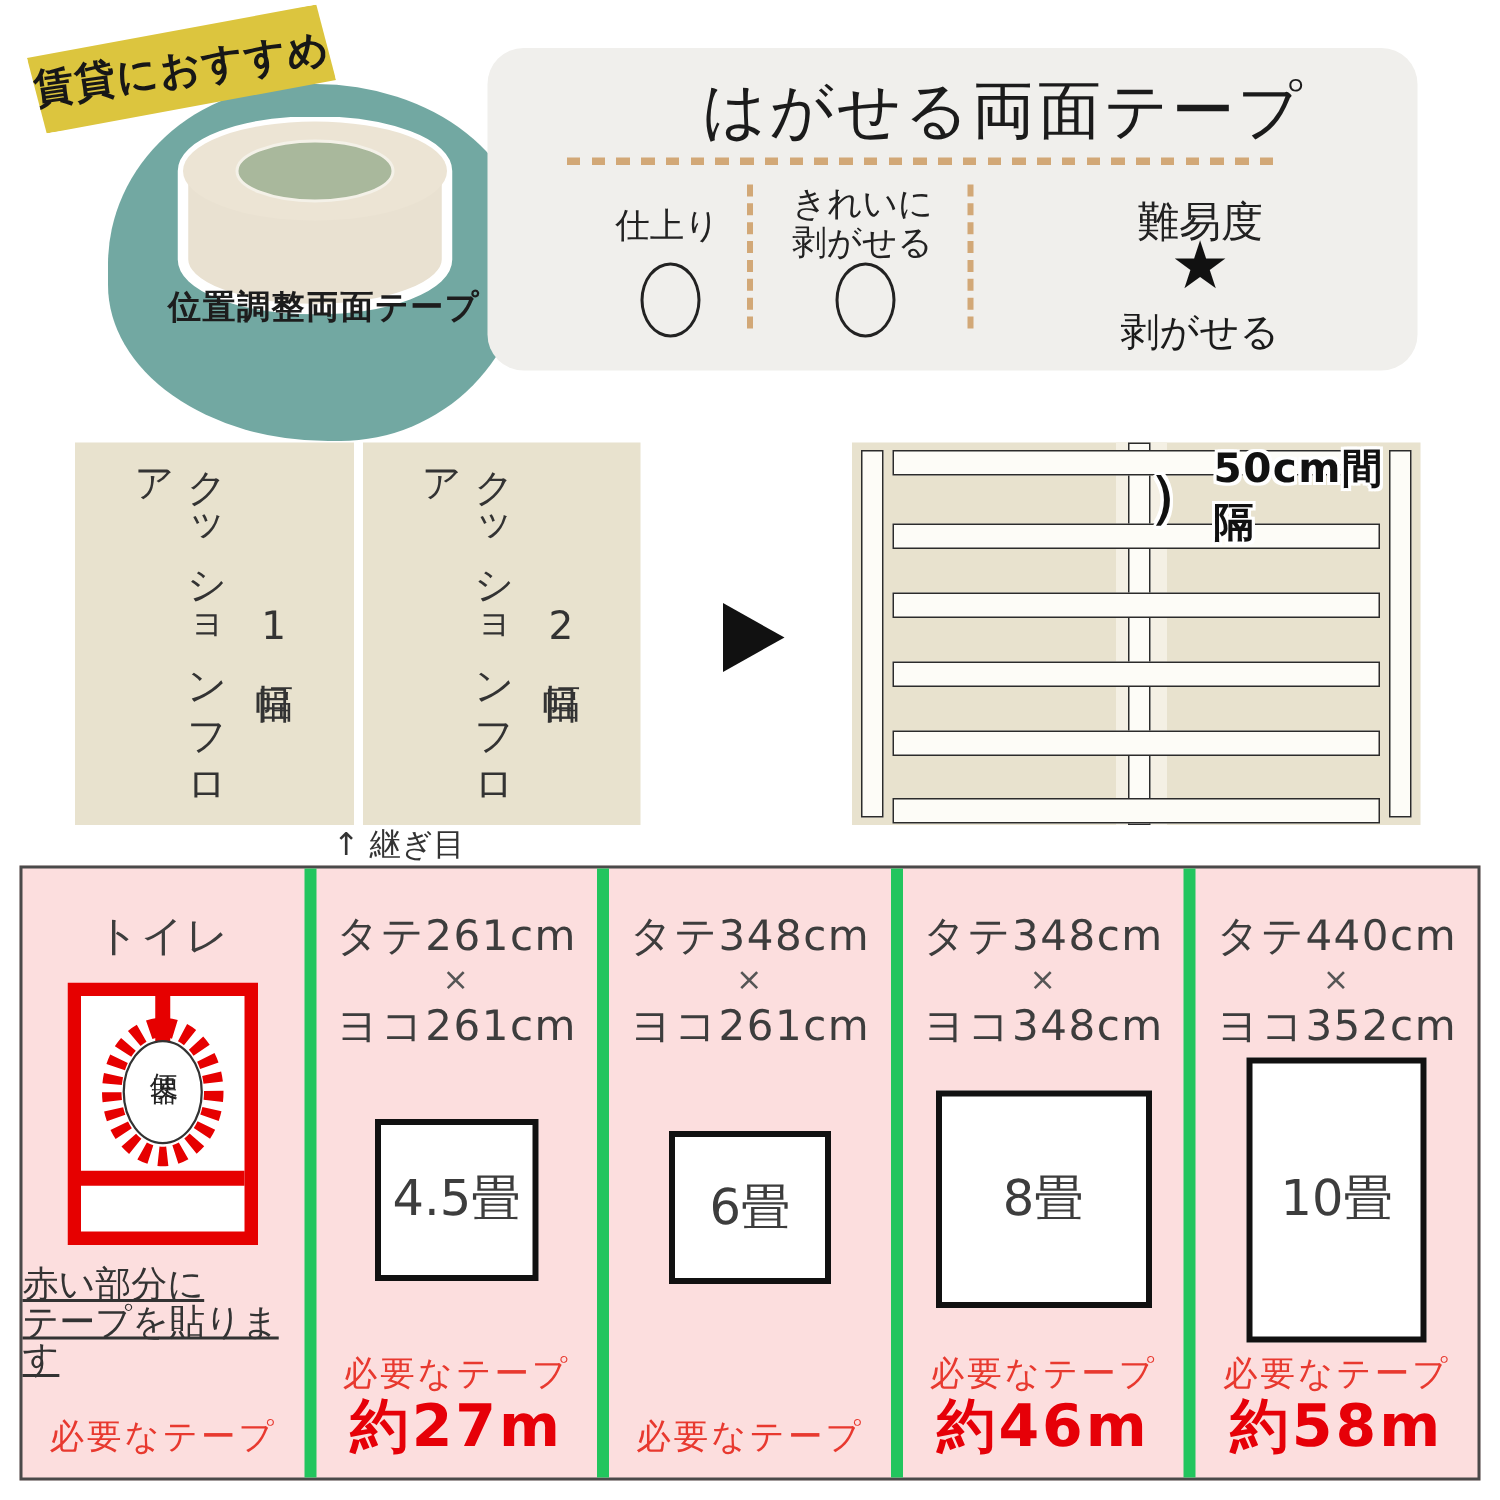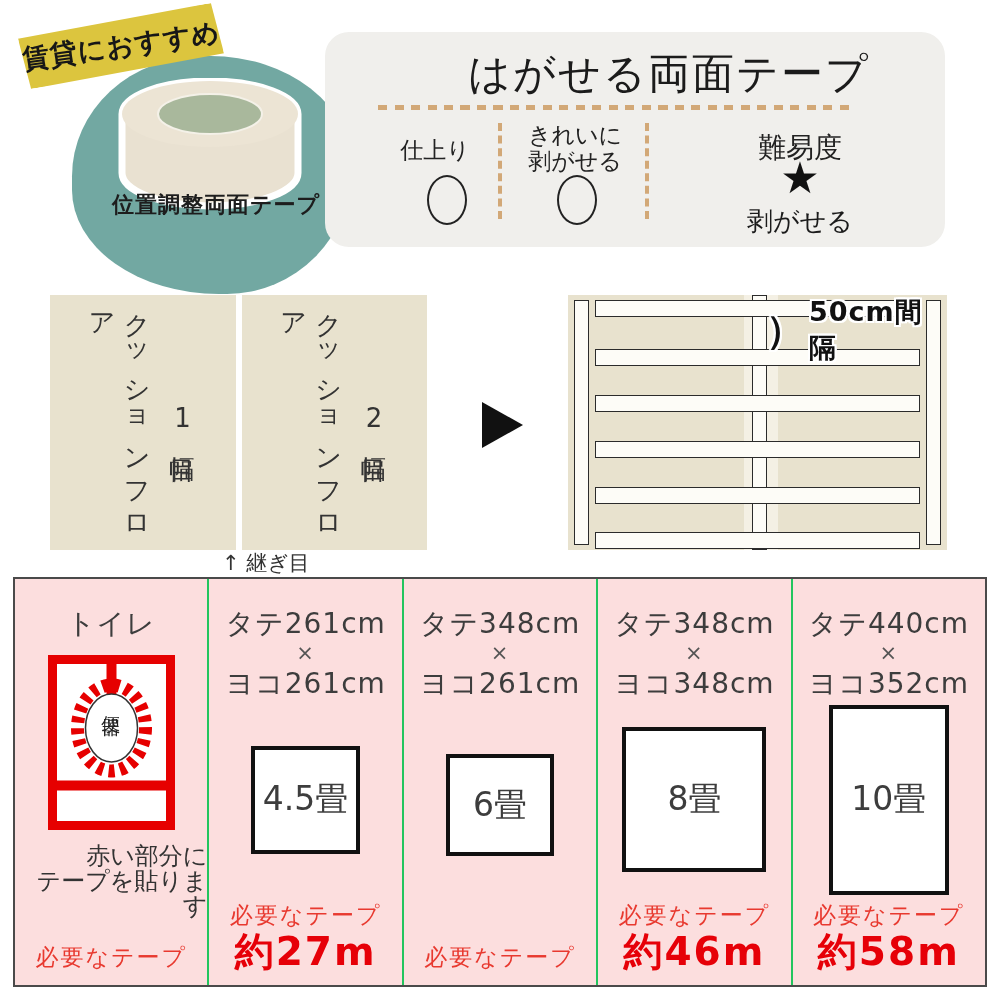--- a/index.html
+++ b/index.html
@@ -20,21 +20,21 @@
 
   
   .panel{position:absolute;left:325px;top:32px;width:620px;height:215px;background:#f0efec;border-radius:24px;}
   .panel-title{position:absolute;left:0;right:14px;top:14px;text-align:center;padding-left:82px;
         font-size:42px;color:#1b1b1b;letter-spacing:2px;}
   .dash-h{position:absolute;left:53px;top:73px;width:475px;height:5px;
         background:repeating-linear-gradient(90deg,#d2a877 0 9px,transparent 9px 16.5px);}
   .dash-v{position:absolute;top:91px;height:96px;width:0;border-left:4.5px dashed #d2a877;}
   .dash-v.v1{left:173px;}  .dash-v.v2{left:320px;}
   .f-label{position:absolute;text-align:center;color:#222;}
-  .f1{left:20px;width:180px;top:103px;font-size:23px;}
+  .f1{left:30px;width:180px;top:103px;font-size:23px;}
   .f2a{left:160px;width:180px;top:88px;font-size:23px;}
   .f2b{left:160px;width:180px;top:114px;font-size:23px;}
   .f3{left:385px;width:180px;top:97px;font-size:28px;}
   .circle-mark{position:absolute;width:36px;height:46px;border:2.5px solid #222;border-radius:50%;background:transparent;}
   .c1{left:102px;top:143px;} .c2{left:232px;top:143px;}
   .star-mark{position:absolute;left:385px;width:180px;top:124px;text-align:center;font-size:44px;color:#111;line-height:44px;}
   .f3-value{position:absolute;left:385px;width:180px;top:172px;text-align:center;font-size:26px;color:#1b1b1b;}
 
   
   .sheet{position:absolute;top:295px;height:255px;background:#e8e2ce;
@@ -59,33 +59,33 @@
   .spacing-label{position:absolute;left:198px;top:12px;height:46px;display:flex;align-items:center;gap:5px;}
   .outlined{color:#111;
         text-shadow:-2px -2px 0 #fff,2px -2px 0 #fff,-2px 2px 0 #fff,2px 2px 0 #fff,
                     0 -2px 0 #fff,0 2px 0 #fff,-2px 0 0 #fff,2px 0 0 #fff;}
   .sp-paren{font-size:38px;font-weight:bold;line-height:38px;}
   .sp-text{font-size:27px;font-weight:bold;letter-spacing:1px;}
 
   
   .sizes-table{position:absolute;left:13px;top:577px;width:974px;height:410px;background:#fcdede;
         border:2.5px solid #4a4a4a;box-sizing:border-box;display:flex;}
-  .tcol{flex:1;display:flex;flex-direction:column;align-items:center;border-left:2px solid #22c55e;min-width:0;}
+  .tcol{flex:1;display:flex;flex-direction:column;align-items:center;border-left:8px solid #22c55e;min-width:0;}
   .tcol:first-child{border-left:none;}
   .thead{margin-top:29px;font-size:28px;color:#3d3d3d;text-align:center;line-height:31px;letter-spacing:1px;}
   .thead .xmark{display:block;font-size:21px;color:#555;line-height:29px;}
   .thead span{display:block;}
   .box-area{height:212px;display:flex;align-items:center;justify-content:center;}
   .tbox{border:4px solid #111;background:#fff;display:flex;align-items:center;justify-content:center;
         font-size:33px;color:#3d3d3d;box-sizing:border-box;}
   .b45{width:109px;height:108px;} .b6{width:108px;height:102px;}
   .b8{width:144px;height:145px;} .b10{width:120px;height:190px;justify-content:center;}
   .toilet-wrap{position:relative;width:127px;height:175px;margin-top:16px;}
   .toilet-label{position:absolute;left:51px;top:46px;font-size:19px;color:#222;letter-spacing:2px;}
-  .note{margin-top:14px;text-align:right;font-size:24px;color:#333;line-height:25px;}
+  .note{margin-top:14px;text-align:left;font-size:24px;color:#333;line-height:25px;text-decoration:underline;}
   .tape-need{margin-top:auto;margin-bottom:12px;text-align:center;}
   .tape-label{color:#e8392f;font-size:23px;letter-spacing:2px;}
   .tape-value{color:#e60008;font-size:39px;font-weight:bold;letter-spacing:2px;line-height:42px;}
 </style>
 </head>
 <body>
 
 <div class="page">
 
   <div class="blob"></div>

